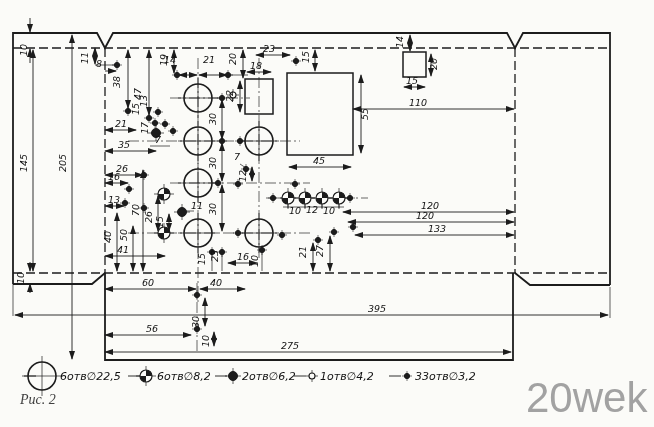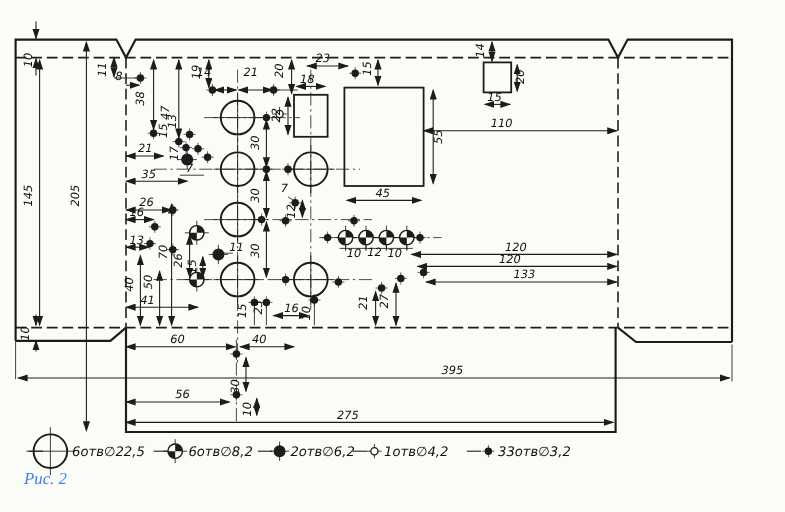--- a/index.html
+++ b/index.html
@@ -7,21 +7,21 @@
         font-family:"DejaVu Sans",sans-serif;}
   svg{position:absolute;left:0;top:0;}
   .outline{fill:none;stroke:#1c1c1c;stroke-width:1.8;stroke-linejoin:miter;}
   .fold{fill:none;stroke:#1c1c1c;stroke-width:1.3;stroke-dasharray:9 4;}
   .cl{fill:none;stroke:#2a2a2a;stroke-width:.7;stroke-dasharray:11 3 2 3;}
   .dim{stroke:#1c1c1c;stroke-width:.9;fill:none;}
   .ext{stroke:#1c1c1c;stroke-width:.7;fill:none;}
   marker path{fill:#1c1c1c;}
   .dlab{font:italic 9.5px "DejaVu Sans",sans-serif;fill:#111;text-anchor:middle;}
   .llab{font:italic 11px "DejaVu Sans",sans-serif;fill:#111;text-anchor:start;}
-  .caption{position:absolute;left:20px;top:392px;font:italic 14px "Liberation Serif",serif;color:#3b82f6;}
+  .caption{position:absolute;left:20px;top:392px;font:italic 14px "Liberation Serif",serif;color:#404040;}
   .watermark{position:absolute;left:526px;top:374px;font:400 42px "Liberation Sans",sans-serif;color:#a2a2a2;}
 </style>
 </head>
 <body>
 
 <div class="page">
   <svg width="654" height="427" viewBox="0 0 654 427">
     <defs>
       <marker id="arE" markerWidth="9" markerHeight="6" refX="8" refY="3" orient="auto" markerUnits="userSpaceOnUse">
           <path d="M0,0L9,3L0,6z"></path>
@@ -378,13 +378,14 @@
         <text x="320" y="380" class="llab">1отв∅4,2</text>
         <line x1="389" y1="376" x2="401" y2="376" stroke="#1c1c1c" stroke-width="0.9"></line>
         <line x1="402" y1="376" x2="412" y2="376" stroke="#1c1c1c" stroke-width="0.6"></line>
         <line x1="407" y1="371" x2="407" y2="381" stroke="#1c1c1c" stroke-width="0.6"></line>
         <circle cx="407" cy="376" r="2.6" fill="#1c1c1c" stroke="#1c1c1c"></circle>
         <text x="415" y="380" class="llab">33отв∅3,2</text>
       </g>
   </svg>
 
   <div class="caption">Рис. 2</div>
+  <div class="watermark">20wek</div>
 </div>
 
 </body></html>

